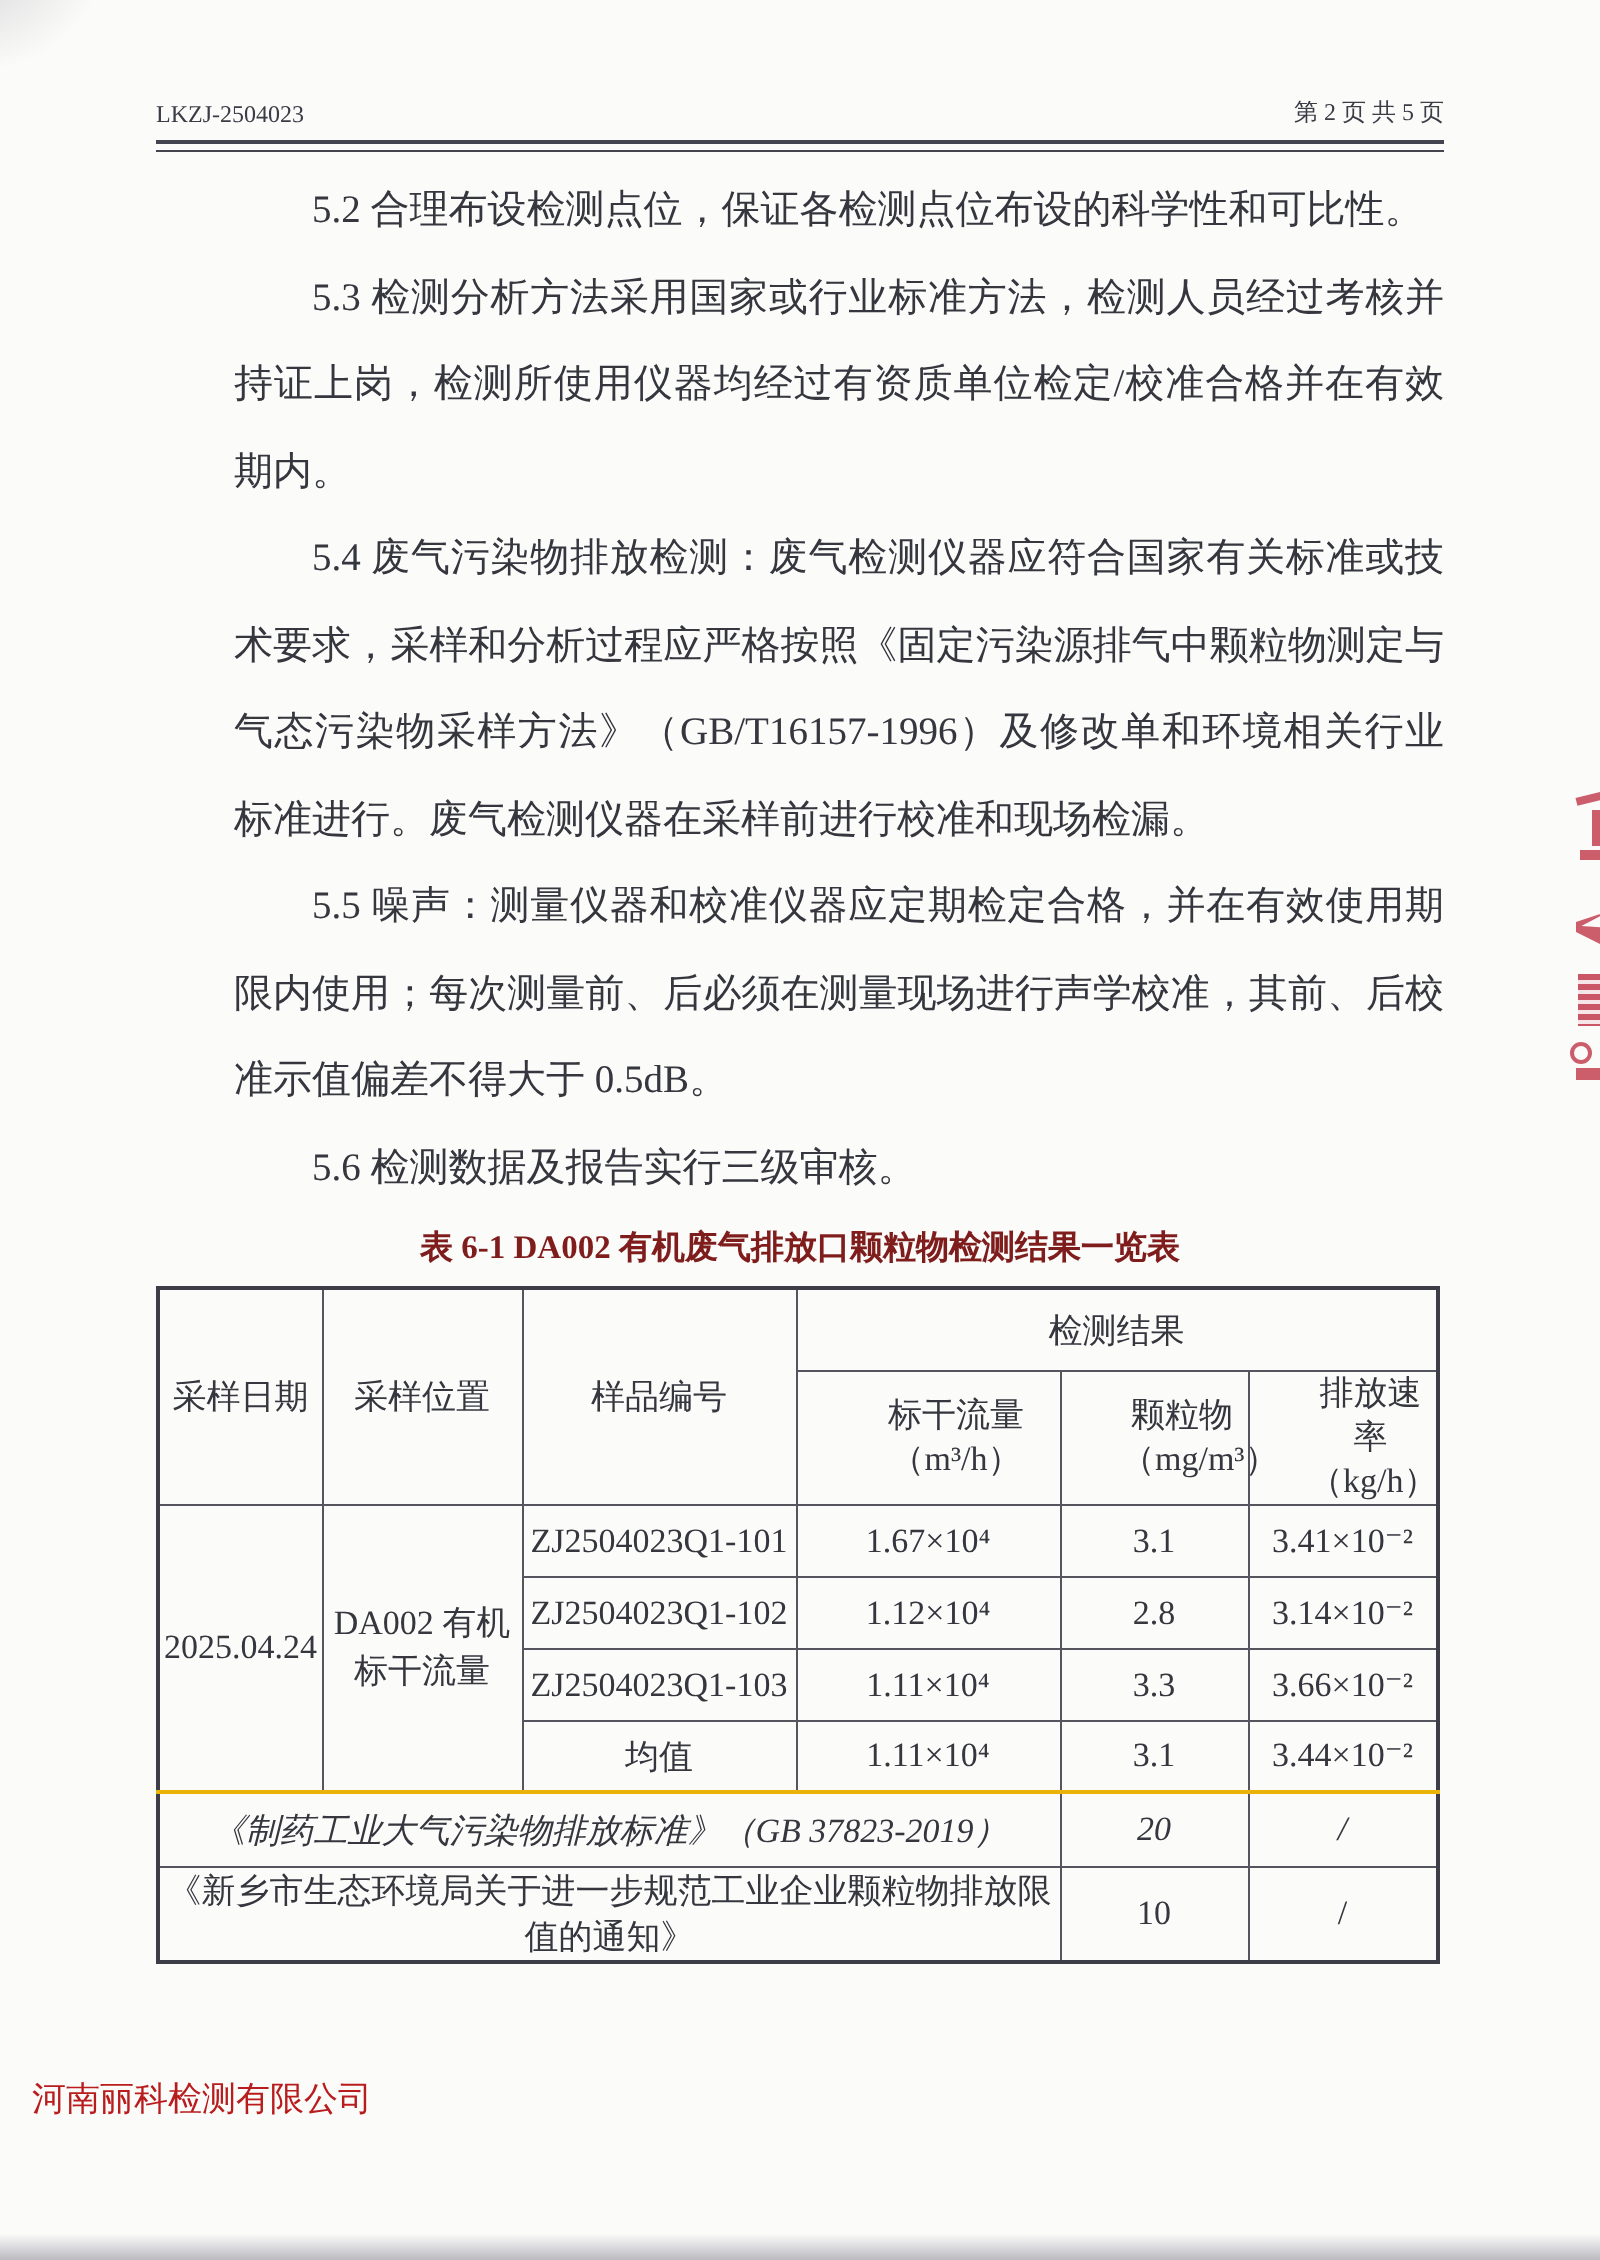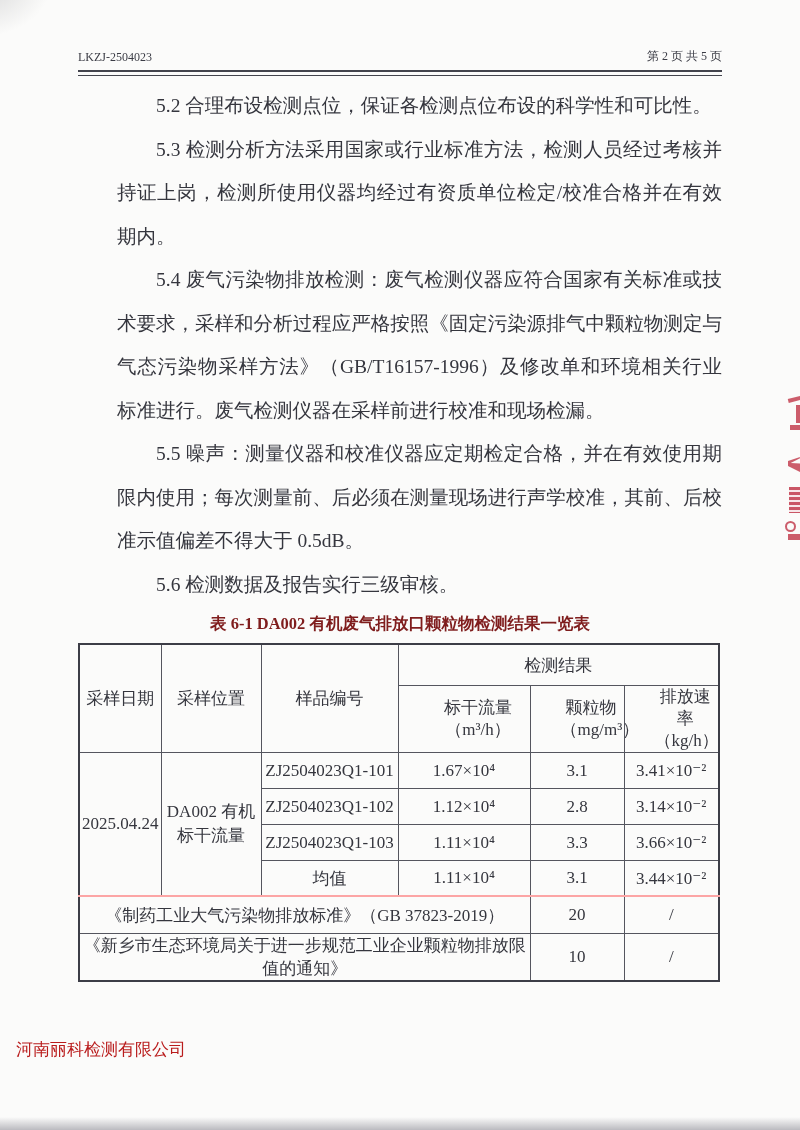--- a/index.html
+++ b/index.html
@@ -38,21 +38,21 @@
 
   table.results { margin-top:8px; width:640px; border-collapse:collapse;
     table-layout:fixed; }
   table.results td { border:1px solid #54555e; text-align:center;
     vertical-align:middle; font-size:17px; padding:0 2px; color:#35363e; }
   table.results { border:2px solid #3c3d46; }
   tr.hdr1 td { height:40px; }
   tr.hdr2 td { height:52px; }
   tr.data td { height:35px; }
   tr.data-last td { height:34px; }
-  tr.std1 td { height:36px; border-top:2px solid #fca5a5; }
+  tr.std1 td { height:36px; border-top:2px solid #eab308;font-style:italic; }
   tr.std2 td { height:44px; }
   .subhdr-line { line-height:22px;padding-left:28px; }
   .std-name1 { font-size:16px; }
   .std-name2 { font-size:15px; }
   .loc-line { line-height:24px; }
 
   .page-footer { position:absolute; left:16px; top:1038px; width:100%;
     text-align:left; font-size:17px; color:#b91c1c; }
 
   

